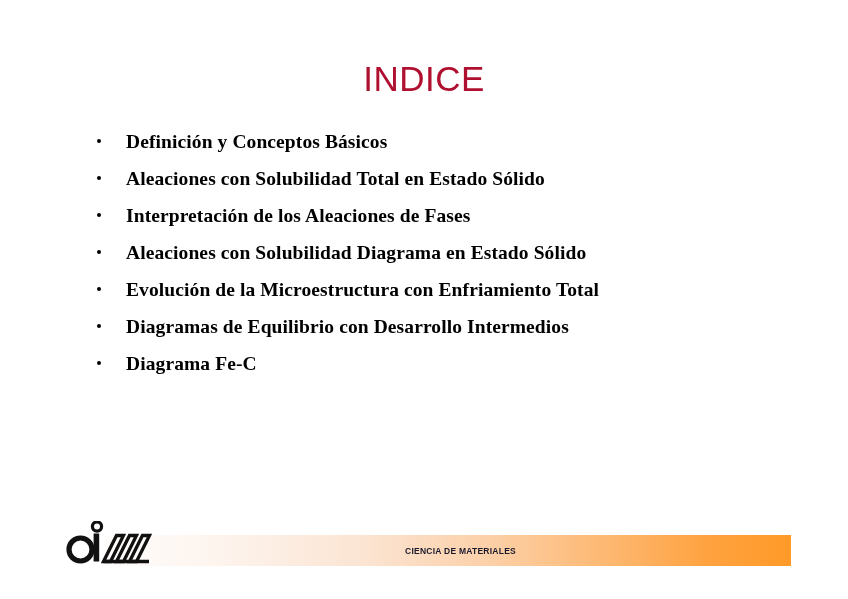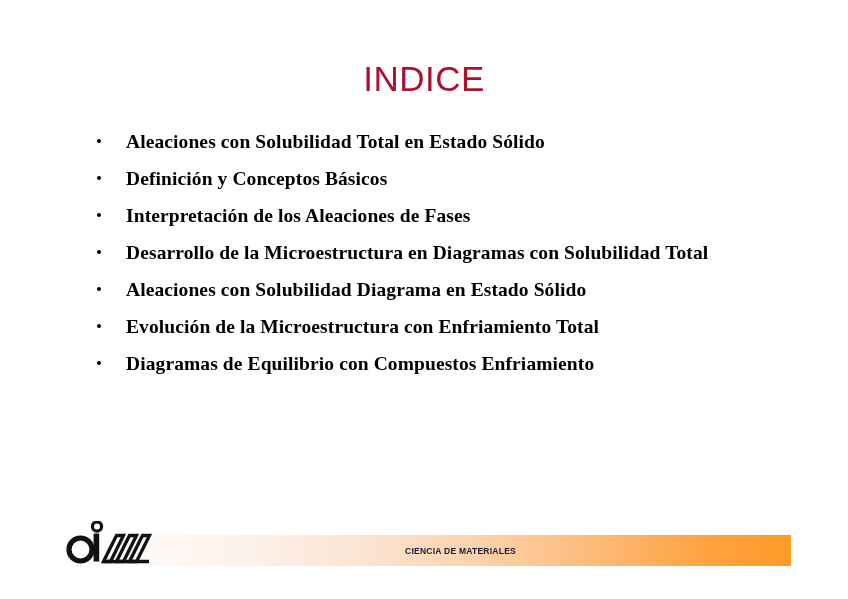--- a/index.html
+++ b/index.html
@@ -119,53 +119,53 @@
 <body>
 
 <div class="slide">
 
   <div class="slide-title">INDICE</div>
 
   <ul class="bullet-list">
 
     <li class="bullet-item">
       <span class="bullet-dot"></span>
-      <span class="bullet-text">Aleaciones con Solubilidad Total en Estado Sólido</span>
+      <span class="bullet-text">Definición y Conceptos Básicos</span>
     </li>
 
     <li class="bullet-item">
       <span class="bullet-dot"></span>
-      <span class="bullet-text">Definición y Conceptos Básicos</span>
+      <span class="bullet-text">Aleaciones con Solubilidad Total en Estado Sólido</span>
     </li>
 
     <li class="bullet-item">
       <span class="bullet-dot"></span>
       <span class="bullet-text">Interpretación de los Aleaciones de Fases</span>
     </li>
 
-    <li class="bullet-item wrap">
-      <span class="bullet-dot"></span>
-      <span class="bullet-text">Desarrollo de la Microestructura en Diagramas con Solubilidad Total</span>
-    </li>
 
     <li class="bullet-item">
       <span class="bullet-dot"></span>
       <span class="bullet-text">Aleaciones con Solubilidad Diagrama en Estado Sólido</span>
     </li>
 
     <li class="bullet-item">
       <span class="bullet-dot"></span>
       <span class="bullet-text">Evolución de la Microestructura con Enfriamiento Total</span>
     </li>
 
     <li class="bullet-item">
       <span class="bullet-dot"></span>
-      <span class="bullet-text">Diagramas de Equilibrio con Compuestos Enfriamiento</span>
+      <span class="bullet-text">Diagramas de Equilibrio con Desarrollo Intermedios</span>
     </li>
 
+    <li class="bullet-item">
+      <span class="bullet-dot"></span>
+      <span class="bullet-text">Diagrama Fe-C</span>
+    </li>
 
   </ul>
 
   <div class="footer-bar"></div>
 
   <div class="footer-label">CIENCIA DE MATERIALES</div>
 
   <div class="logo">
     <svg width="96" height="50" viewBox="0 0 96 50" xmlns="http://www.w3.org/2000/svg">
 

